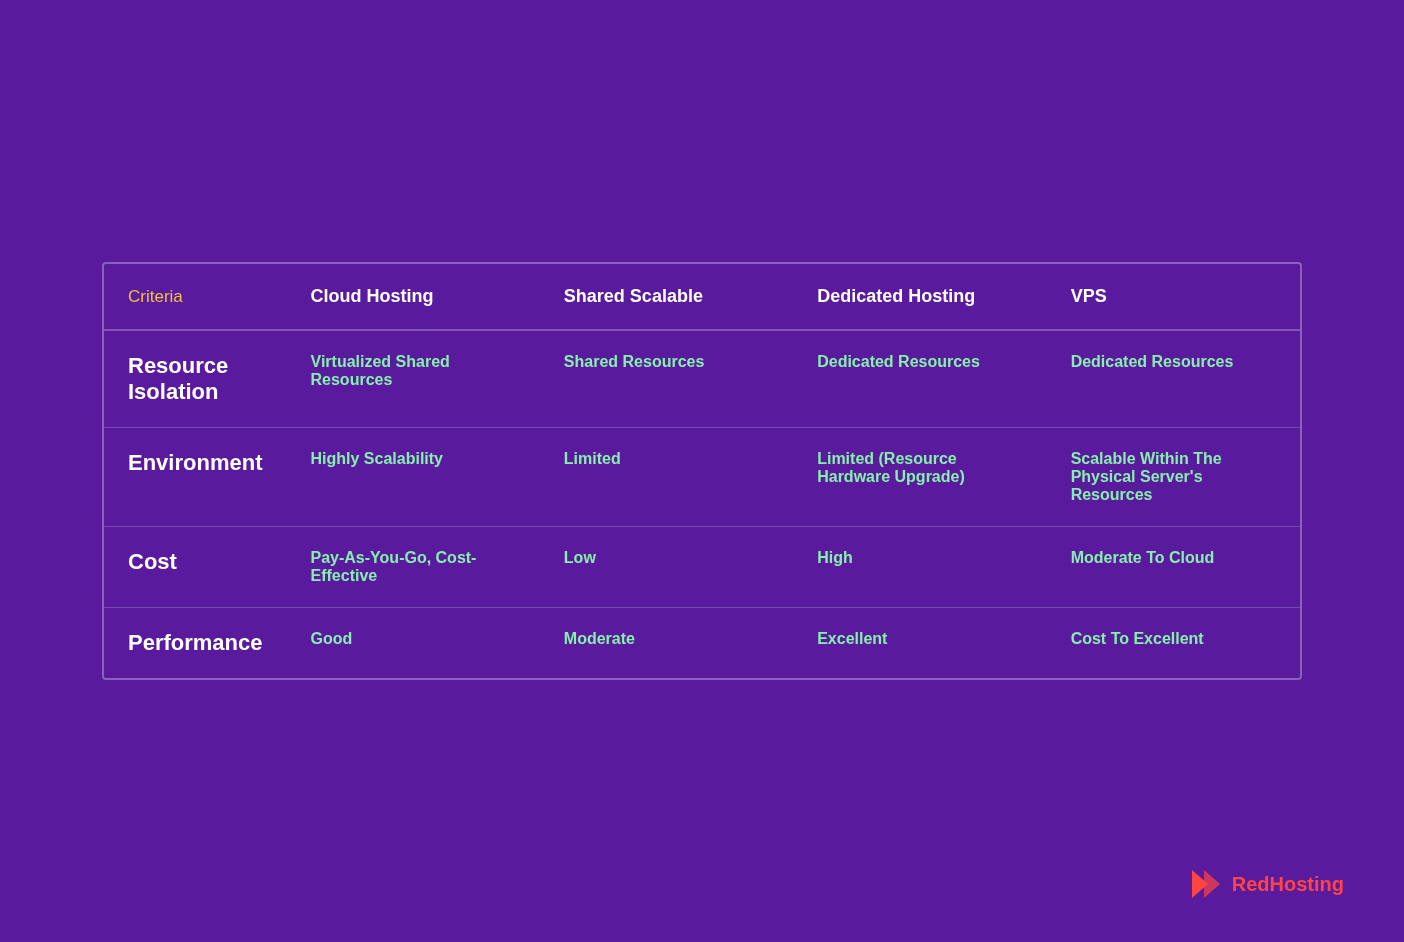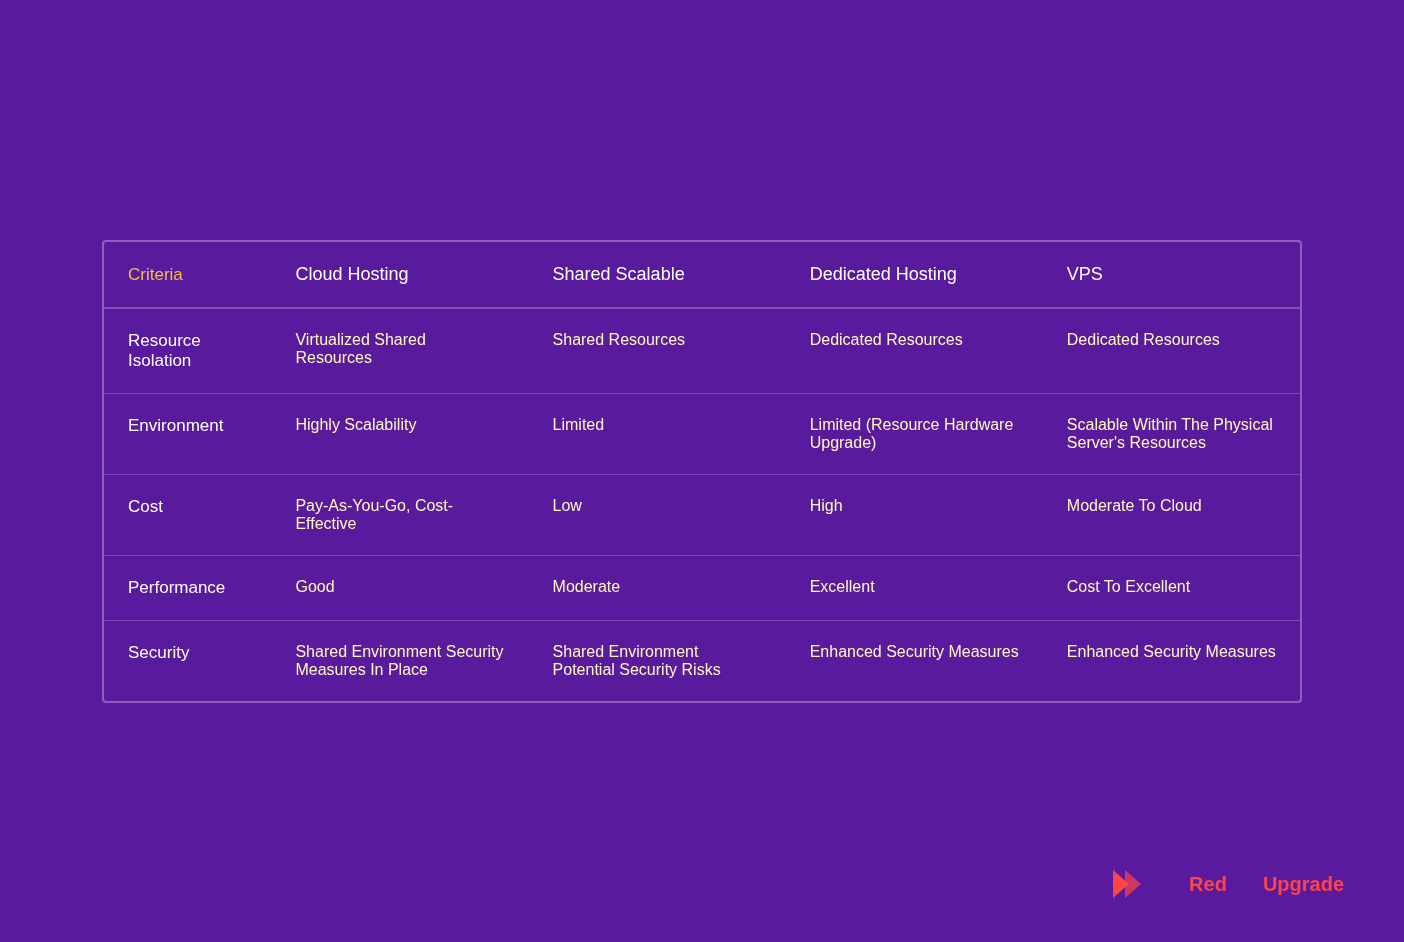--- a/index.html
+++ b/index.html
@@ -42,49 +42,49 @@
 
     thead th:first-child {
       color: #f0c040;
       font-weight: 400;
       font-size: 17px;
       width: 14%;
     }
 
     thead th:not(:first-child) {
       color: #ffffff;
-      font-weight: 400;
+      font-weight: 700;
       width: 21.5%;
     }
 
     tbody tr {
       border-bottom: 1px solid rgba(255,255,255,0.2);
     }
 
     tbody tr:last-child {
       border-bottom: none;
     }
 
     tbody td {
       padding: 22px 24px;
       font-size: 16px;
       vertical-align: top;
       color: #e8d5f5;
     }
 
     tbody td:first-child {
       color: #ffffff;
-      font-weight: 400;
-      font-size: 17px;
+      font-weight: 700;
+      font-size: 22px;
       margin-top: 40px;
     }
 
     tbody td:not(:first-child) {
-      color: #fef9c3;
-      font-weight: 400;
+      color: #86efac;
+      font-weight: 700;
     }
 
     .logo-area {
       position: absolute;
       bottom: 40px;
       right: 60px;
       display: flex;
       align-items: center;
       gap: 8px;
     }
@@ -95,21 +95,20 @@
     }
 
     .logo-text {
       color: #ffffff;
       font-size: 20px;
       font-weight: 600;
     }
 
     .logo-text span {
       color: #ff4444;
-      margin-left: 36px;
     }
   </style>
 </head>
 <body>
 
 <div class="table-wrapper">
   <table>
     <thead>
       <tr>
         <th>Criteria</th>
@@ -141,32 +140,25 @@
           <td>High</td>
           <td>Moderate To Cloud</td>
         </tr>
         <tr>
           <td>Performance</td>
           <td>Good</td>
           <td>Moderate</td>
           <td>Excellent</td>
           <td>Cost To Excellent</td>
         </tr>
-        <tr>
-          <td>Security</td>
-          <td>Shared Environment Security Measures In Place</td>
-          <td>Shared Environment Potential Security Risks</td>
-          <td>Enhanced Security Measures</td>
-          <td>Enhanced Security Measures</td>
-        </tr>
       </tbody>
   </table>
 </div>
 
 <div class="logo-area">
   <svg class="logo-icon" viewBox="0 0 36 36" xmlns="http://www.w3.org/2000/svg">
     <polygon points="4,4 20,18 4,32" fill="#ff4444"></polygon>
     <polygon points="16,4 32,18 16,32" fill="#ff4444" opacity="0.7"></polygon>
   </svg>
   <span class="logo-text">
-    <span style="color:#ff4444">Red</span><span>Upgrade</span>
+    <span style="color:#ff4444">Red</span><span>Hosting</span>
   </span>
 </div>
 
 </body></html>

